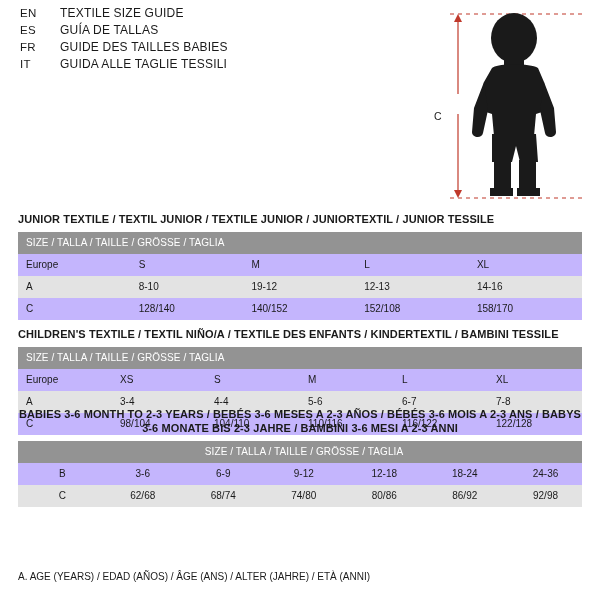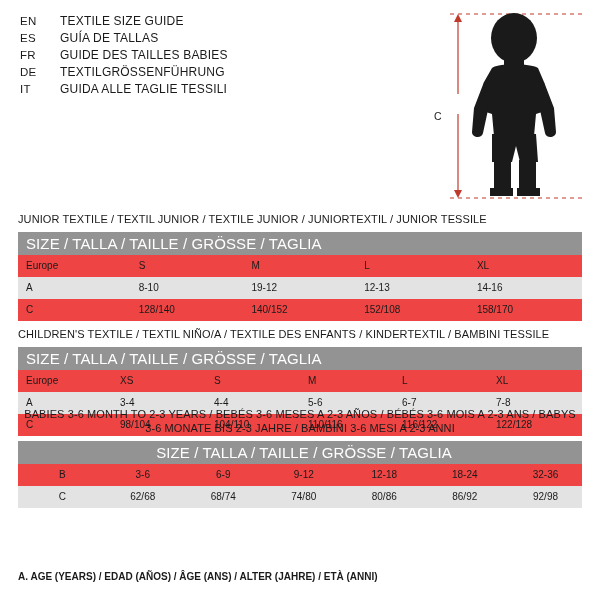--- a/index.html
+++ b/index.html
@@ -19,21 +19,21 @@
     position: relative;
     width: 600px;
     height: 600px;
     box-sizing: border-box;
   }
 
   
   .header {
     position: absolute;
     left: 20px;
-    top: 14px;
+    top: 6px;
     width: 420px;
   }
   .header-row {
     display: flex;
     align-items: baseline;
     margin-bottom: 3px;
   }
   .lang-code {
     width: 40px;
     font-size: 11.5px;
@@ -66,90 +66,85 @@
   }
 
   
   .section {
     position: absolute;
     left: 18px;
     width: 564px;
   }
   .section-title {
     font-size: 11px;
-    font-weight: normal;
+    font-weight: bold;
     letter-spacing: 0.1px;
     color: #1a1a1a;
     margin-bottom: 5px;
     line-height: 1.25;
   }
   table.size-table {
     border-collapse: collapse;
     width: 100%;
     table-layout: fixed;
   }
   table.size-table td {
     font-size: 10px;
     color: #1a1a1a;
     padding: 3px 0 3px 8px;
     vertical-align: middle;
     height: 16px;
   }
   tr.head-row td {
     background: #939393;
     color: #ffffff;
-    font-size: 15px;
+    font-size: 10px;
     font-weight: normal;
     letter-spacing: 0.1px;
   }
   tr.shade td {
     background: #e3e3e3;
   }
   tr.plain td {
-    background: #ef4444;
+    background: #c4b5fd;
   }
   td.col-label {
     width: 88px;
   }
 
   
   .legend {
     position: absolute;
     left: 18px;
     bottom: 16px;
     width: 564px;
   }
   .legend div {
     font-size: 10px;
     color: #1a1a1a;
     line-height: 1.55;
-    font-weight: bold;
   }
 </style>
 </head>
 <body>
 
 <div class="page">
 
   <div class="header">
     <div class="header-row">
       <span class="lang-code">EN</span>
       <span class="lang-title">TEXTILE SIZE GUIDE</span>
     </div>
     <div class="header-row">
       <span class="lang-code">ES</span>
       <span class="lang-title">GUÍA DE TALLAS</span>
     </div>
     <div class="header-row">
       <span class="lang-code">FR</span>
       <span class="lang-title">GUIDE DES TAILLES BABIES</span>
-    </div>
-    <div class="header-row">
-      <span class="lang-code">DE</span>
-      <span class="lang-title">TEXTILGRÖSSENFÜHRUNG</span>
     </div>
     <div class="header-row">
       <span class="lang-code">IT</span>
       <span class="lang-title">GUIDA ALLE TAGLIE TESSILI</span>
     </div>
   </div>
 
   <div class="figure-area">
     <svg width="160" height="200" viewBox="0 0 160 200">
 
@@ -261,21 +256,21 @@
           <tr class="head-row">
         <td class="col-label" colspan="7">SIZE / TALLA / TAILLE / GRÖSSE / TAGLIA</td>
       </tr>
       <tr class="plain">
         <td class="col-label">B</td>
         <td>3-6</td>
         <td>6-9</td>
         <td>9-12</td>
         <td>12-18</td>
         <td>18-24</td>
-        <td>32-36</td>
+        <td>24-36</td>
       </tr>
       <tr class="shade">
         <td class="col-label">C</td>
         <td>62/68</td>
         <td>68/74</td>
         <td>74/80</td>
         <td>80/86</td>
         <td>86/92</td>
         <td>92/98</td>
       </tr>

